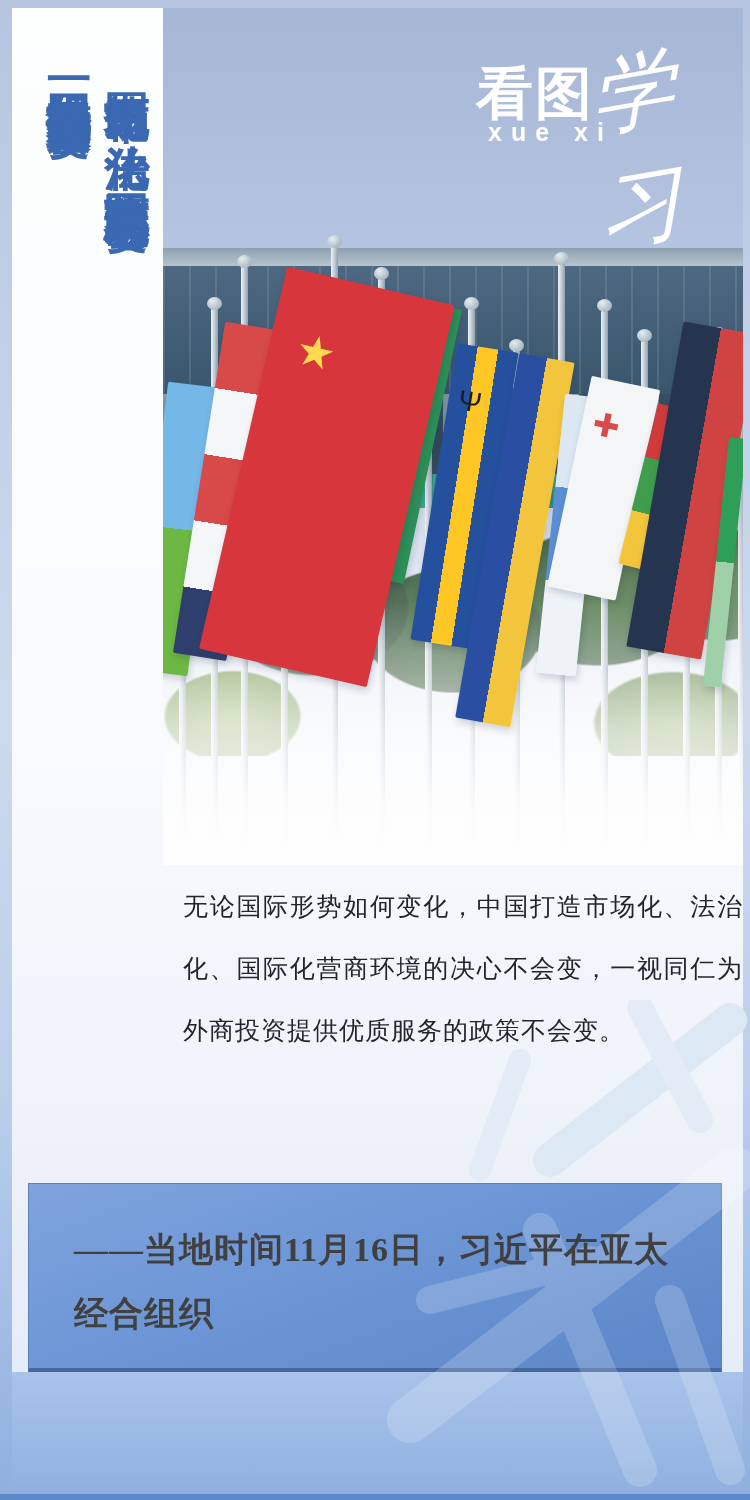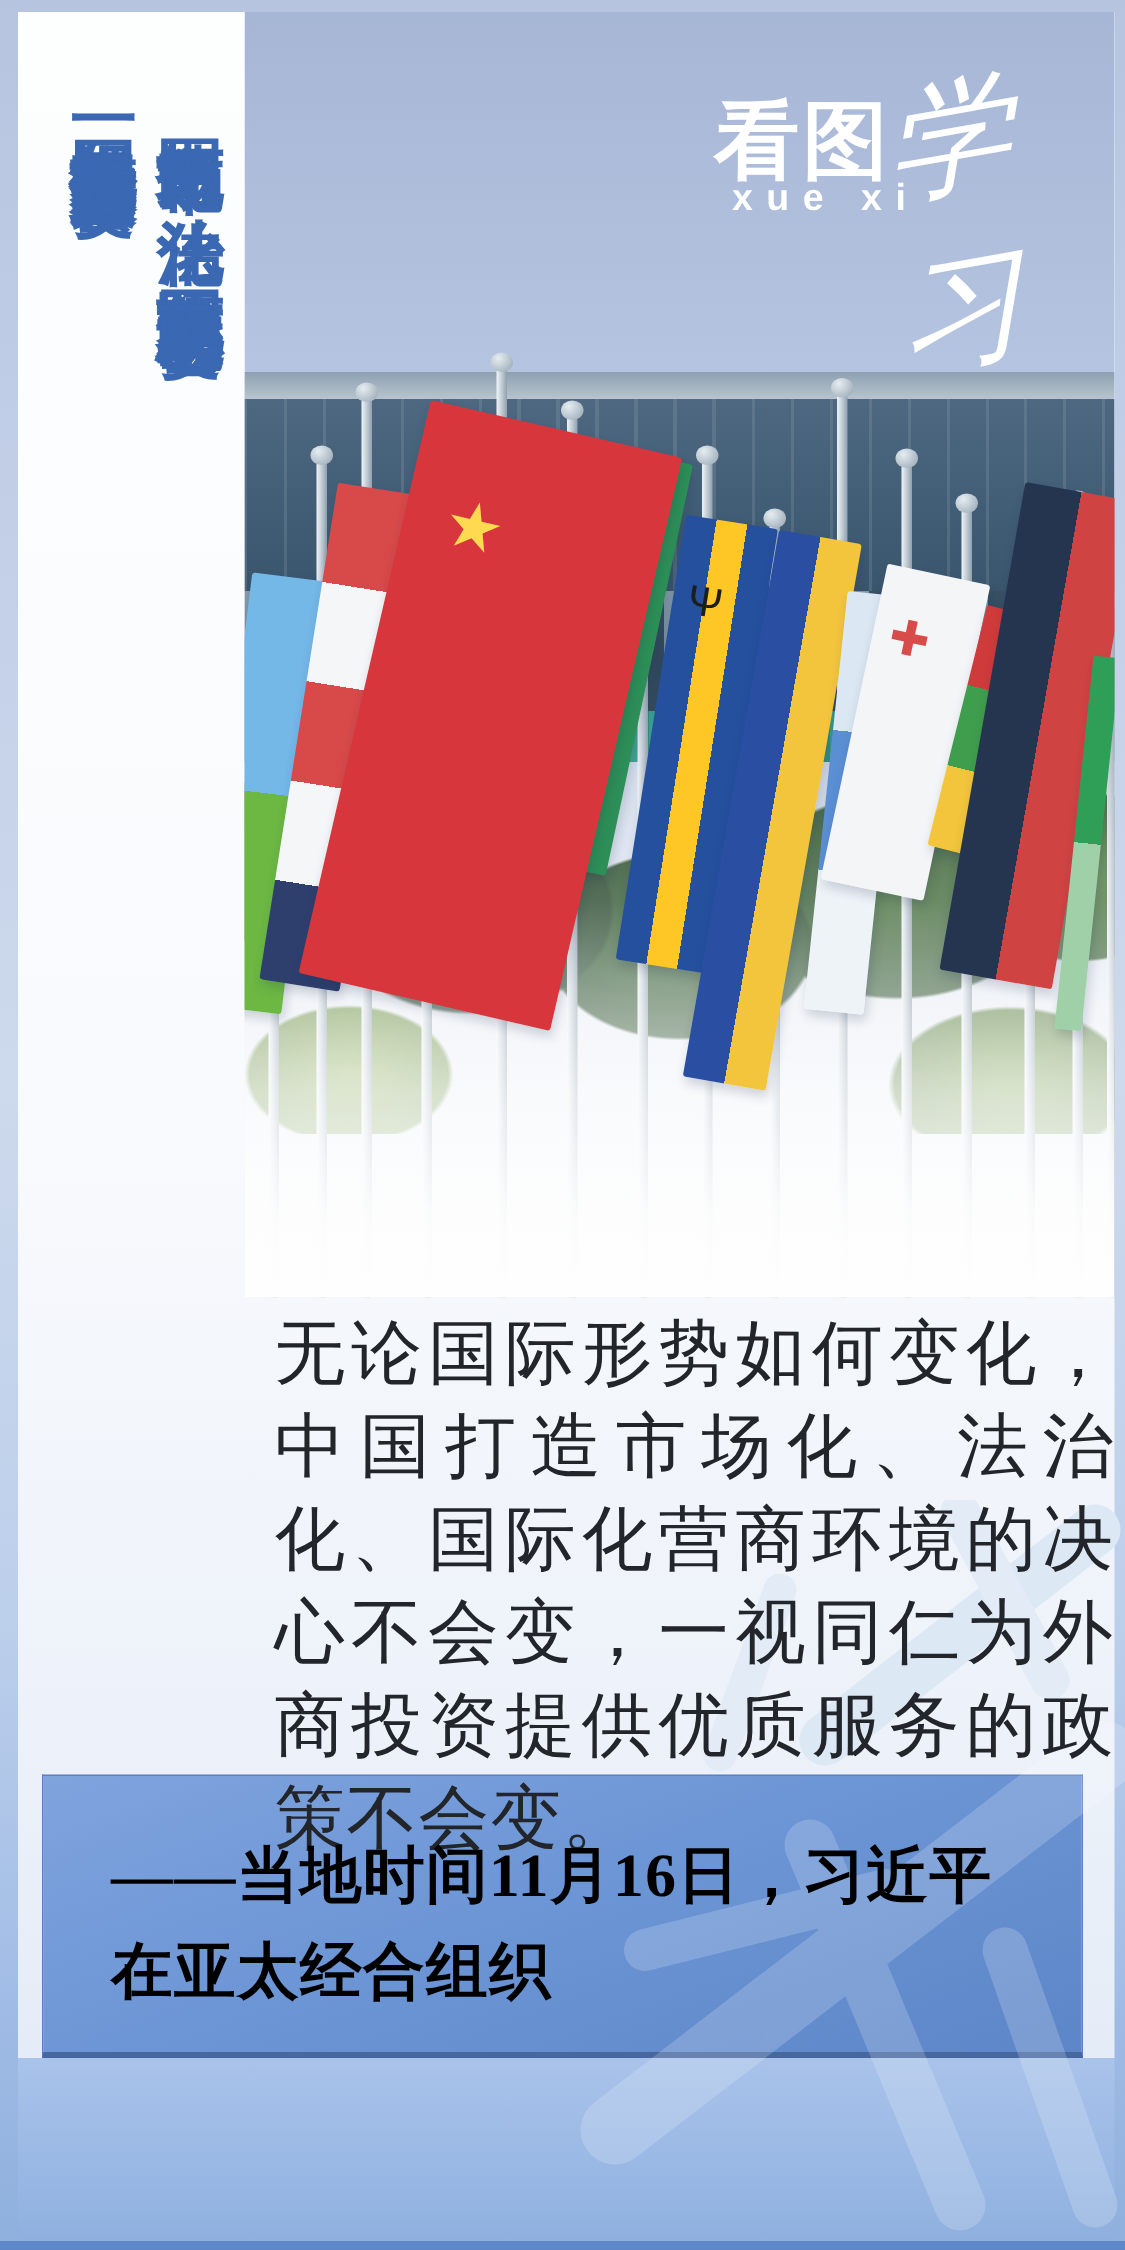--- a/index.html
+++ b/index.html
@@ -52,31 +52,31 @@
     font-family:"Liberation Serif",serif;font-style:italic;transform:rotate(-10deg) skewX(-6deg);}
   
   .headline{position:absolute;left:12px;top:8px;width:151px;height:1180px;z-index:4;
     writing-mode:vertical-rl;text-orientation:upright;
     padding:48px 14px 0 0;box-sizing:border-box;
     font-family:"Liberation Serif",serif;font-weight:700;font-size:45px;
     letter-spacing:1px;color:#3a68b2;line-height:1.02;}
   .headline .col{display:block;margin-left:12px;}
   
   .quote{position:absolute;left:183px;top:876px;width:560px;z-index:4;
-    font-family:Liberation Mono, monospace;font-size:47px;line-height:62px;
+    font-family:Liberation Serif, serif;font-size:25px;line-height:62px;
     letter-spacing:1px;color:#22252a;text-align:justify;}
   
   .watermark{position:absolute;left:340px;top:1000px;width:410px;height:500px;z-index:3;
     pointer-events:none;}
   
   .attribution-bg{position:absolute;left:28px;top:1183px;width:694px;height:189px;z-index:2;
     background:linear-gradient(160deg,#7fa3dd 0%,#6d96d6 45%,#5d86c8 100%);
     border:1px solid #5b80bd;border-bottom:4px solid #47689f;box-sizing:border-box;}
   .attribution-text{position:absolute;left:74px;top:1218px;width:614px;z-index:5;
-    color:#000000;font-size:41px;font-weight:600;line-height:64px;
+    color:#404040;font-size:34px;font-weight:600;line-height:64px;
     font-family:"Liberation Serif",serif;letter-spacing:1px;}
   
   .footer{position:absolute;left:12px;top:1372px;width:731px;height:121px;z-index:1;
     background:linear-gradient(180deg,#a9c3ea 0%,#9bb9e5 55%,#8fb0de 100%);}
   .brand{position:absolute;left:0;right:0;top:1398px;z-index:5;text-align:center;
     color:#fff;font-size:46px;font-weight:800;letter-spacing:7px;}
 </style>
 </head>
 <body>
 

